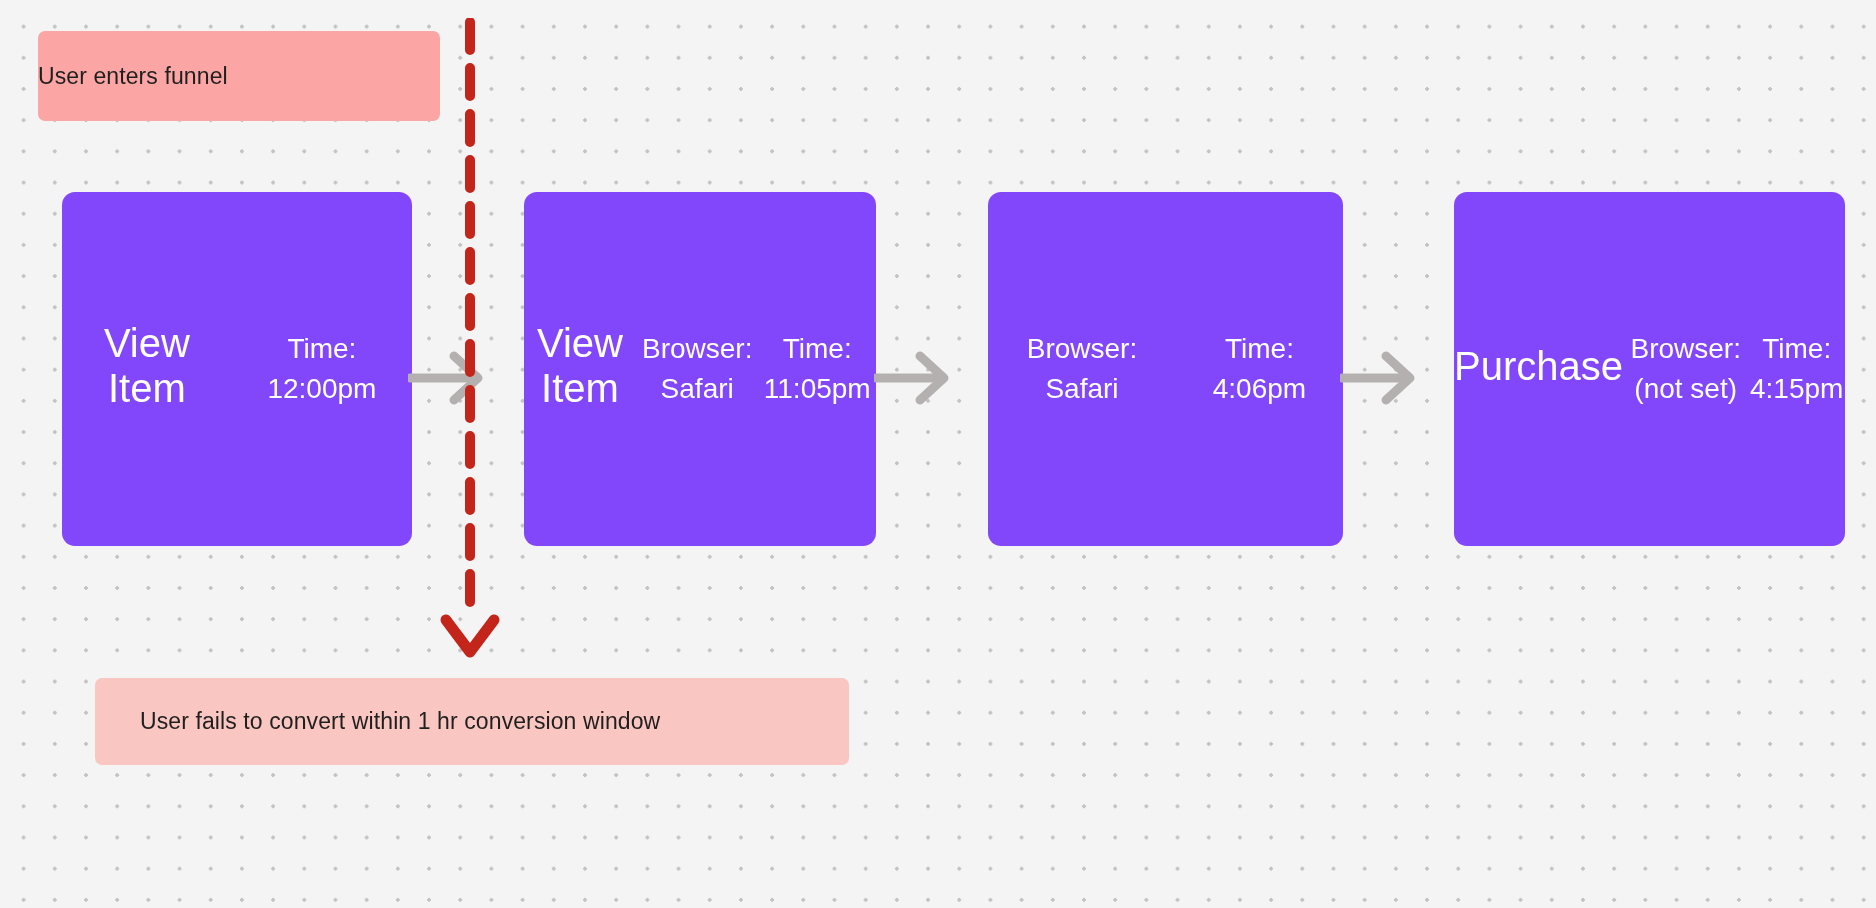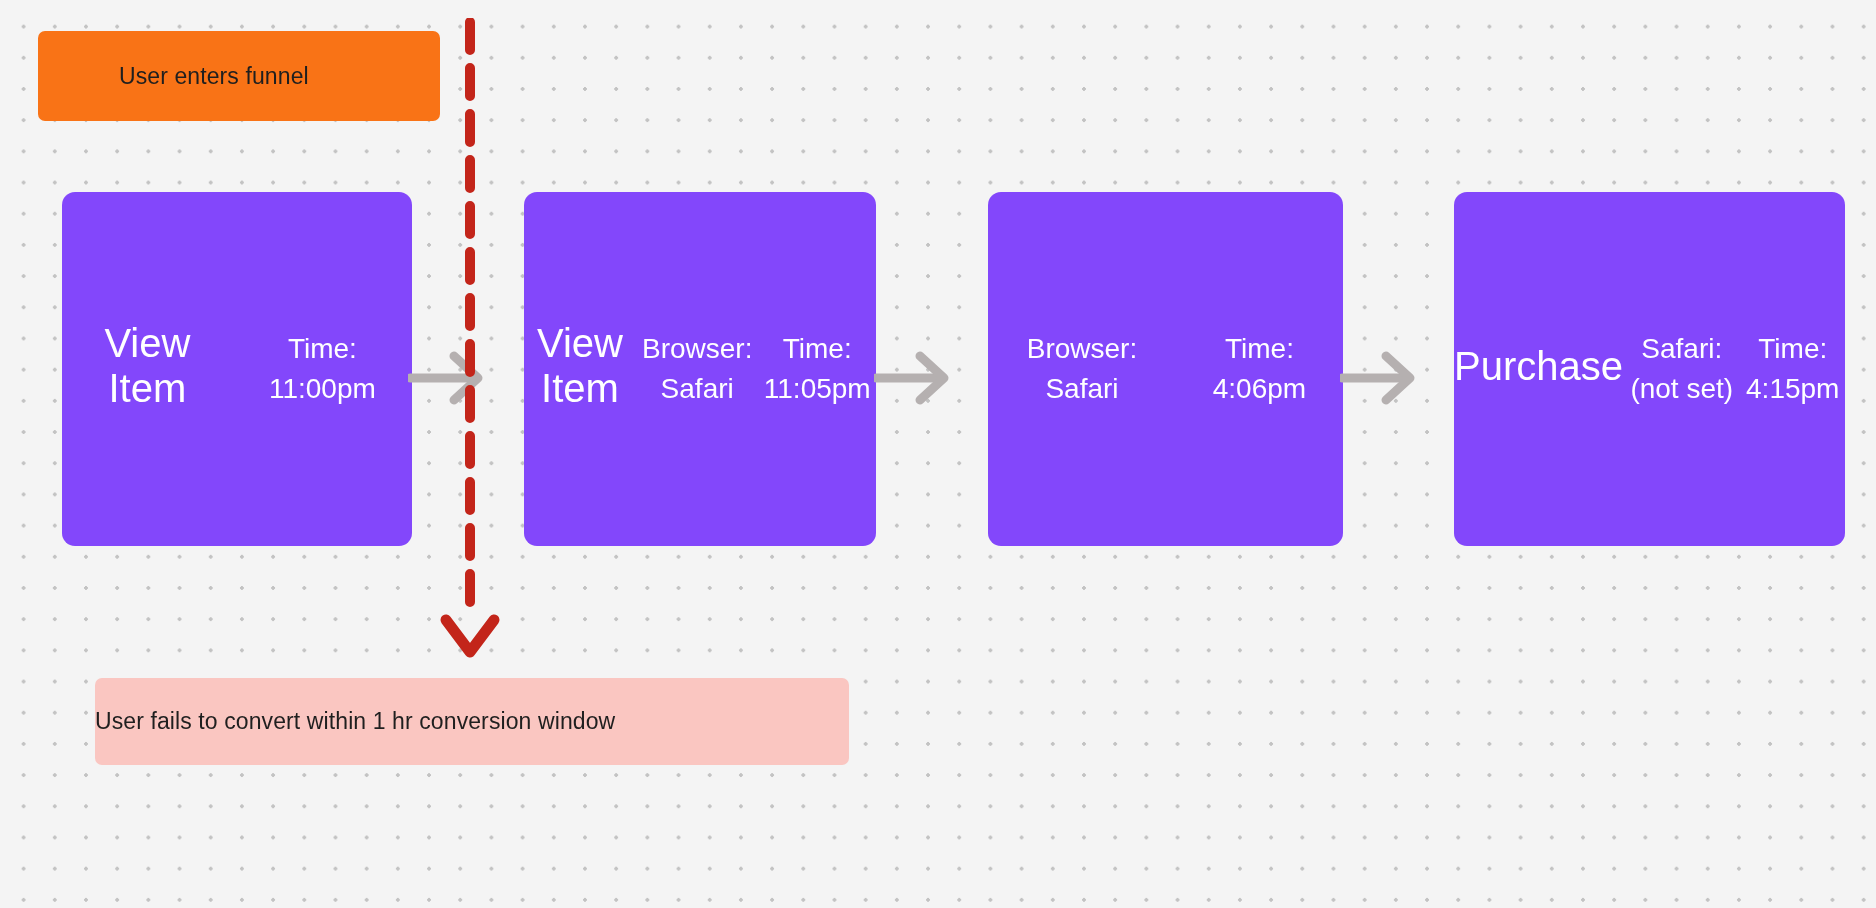--- a/index.html
+++ b/index.html
@@ -38,30 +38,30 @@
     color: #1f1f1f;
     letter-spacing: 0.1px;
     white-space: nowrap;
   }
 
   #entry-note {
     left: 38px;
     top: 31px;
     width: 402px;
     height: 90px;
-    background: #f97316;
-    padding-left: 81px;
+    background: #fca5a5;
   }
 
   #fail-note {
     left: 95px;
     top: 678px;
     width: 754px;
     height: 87px;
     background: #fac6c1;
+    padding-left: 45px;
   }
 
   
   #steps-row {
     position: absolute;
     left: 0;
     top: 192px;
     width: 1876px;
     height: 354px;
   }
@@ -123,37 +123,37 @@
 <div id="canvas">
 
   <div class="note-box" id="entry-note">
     <span class="note-label">User enters funnel</span>
   </div>
 
   <div id="steps-row">
 
     <div class="step-card c0">
       <div class="step-title">View Item</div>
-      <div class="step-meta">Time: 11:00pm</div>
+      <div class="step-meta">Time: 12:00pm</div>
     </div>
 
     <div class="step-card c1">
       <div class="step-title">View Item</div>
       <div class="step-meta">Browser: Safari</div>
       <div class="step-meta">Time: 11:05pm</div>
     </div>
 
     <div class="step-card c2">
       <div class="step-meta">Browser: Safari</div>
       <div class="step-meta">Time: 4:06pm</div>
     </div>
 
     <div class="step-card c3">
       <div class="step-title">Purchase</div>
-      <div class="step-meta">Safari: (not set)</div>
+      <div class="step-meta">Browser: (not set)</div>
       <div class="step-meta">Time: 4:15pm</div>
     </div>
   </div>
 
   <div class="connector a0">
     <svg width="84" height="60" viewBox="0 0 84 60">
       <path d="M2 30 H62" stroke="#b5b0b0" stroke-width="9" stroke-linecap="round" fill="none"></path>
       <path d="M46 8 L70 30 L46 52" stroke="#b5b0b0" stroke-width="9" stroke-linecap="round" stroke-linejoin="round" fill="none"></path>
     </svg>
   </div>

